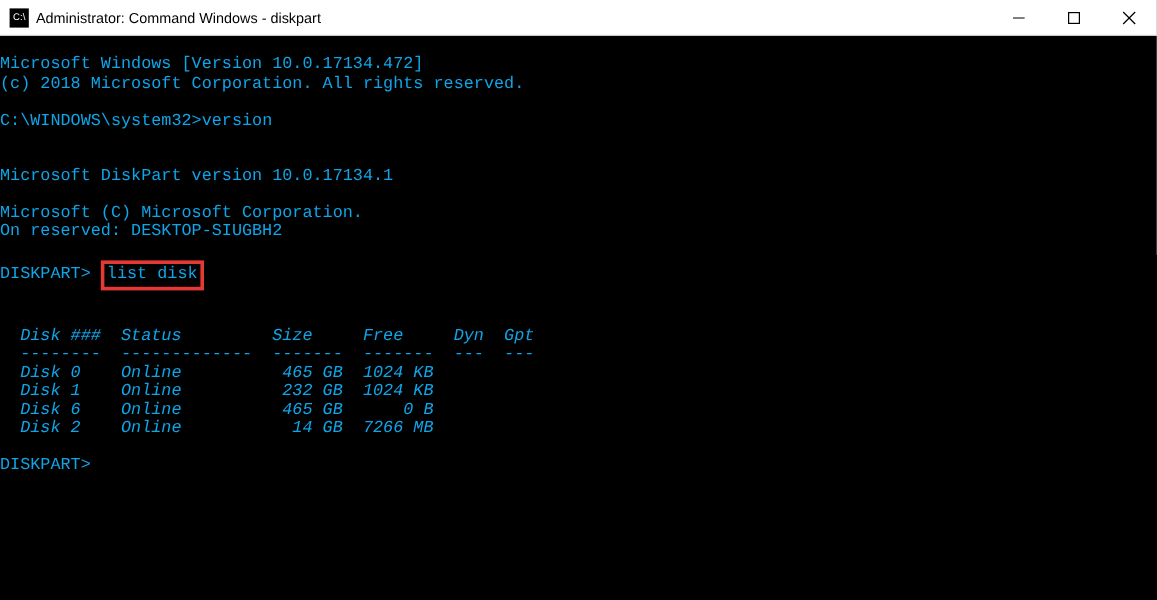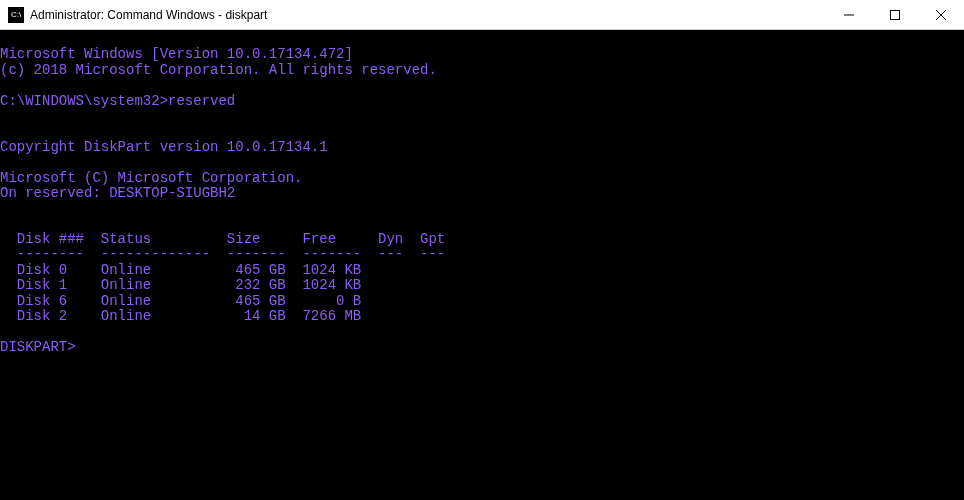--- a/index.html
+++ b/index.html
@@ -55,38 +55,38 @@
       justify-content: center;
       font-family: sans-serif;
       color: #000;
       cursor: default;
     }
     .win-btn svg { width: 10px; height: 10px; }
     .win-btn.close svg { width: 12px; height: 12px; }
     .terminal {
       flex: 1;
       background: #000;
-      color: #8b5cf6;
+      color: #0ea5e9;
       font-size: 14px;
       line-height: 1.1;
       padding: 2px 0 0 0;
       white-space: pre;
       font-family: Consolas, 'Courier New', monospace;
       overflow: hidden;
     }
     .line { white-space: pre; }
     .highlight-box {
       border: 3px solid #e53935;
       padding: 0 2px;
       display: inline-block;
       line-height: 1.4;
     }
     .prompt-row { display: block; }
     .prompt-label { display: inline; }
-    .table-row { white-space: pre; }
+    .table-row { white-space: pre; font-style: italic; }
   </style>
 </head>
 <body>
 
 <div class="window">
   <div class="titlebar">
     <div class="titlebar-icon">C:\</div>
     <div class="titlebar-text">Administrator: Command Windows - diskpart</div>
     <div class="win-controls">
       <div class="win-btn">
@@ -105,27 +105,28 @@
             <line x1="11" y1="1" x2="1" y2="11" stroke="#000" stroke-width="1"></line>
           </svg>
       </div>
     </div>
   </div>
 
   <div class="terminal">
 <span class="line">Microsoft Windows [Version 10.0.17134.472]</span>
 <span class="line">(c) 2018 Microsoft Corporation. All rights reserved.</span>
 <span class="line"> </span>
-<span class="prompt-row"><span>C:\WINDOWS\system32&gt;</span><span>reserved</span></span>
+<span class="prompt-row"><span>C:\WINDOWS\system32&gt;</span><span>version</span></span>
 <span class="line"> </span>
-<span class="line">Copyright DiskPart version 10.0.17134.1</span>
+<span class="line">Microsoft DiskPart version 10.0.17134.1</span>
 <span class="line"> </span>
 <span class="line">Microsoft (C) Microsoft Corporation.</span>
 <span class="line">On reserved: DESKTOP-SIUGBH2</span>
 <span class="line"> </span>
+<span class="prompt-row"><span class="prompt-label">DISKPART&gt;</span> <span class="highlight-box">list disk</span></span>
 <span class="line"> </span>
 <span class="table-row">  Disk ###  Status         Size     Free     Dyn  Gpt</span>
 <span class="table-row">  --------  -------------  -------  -------  ---  ---</span>
 <span class="table-row">  Disk 0    Online          465 GB  1024 KB</span>
 <span class="table-row">  Disk 1    Online          232 GB  1024 KB</span>
 <span class="table-row">  Disk 6    Online          465 GB      0 B</span>
 <span class="table-row">  Disk 2    Online           14 GB  7266 MB</span>
 <span class="line"> </span>
 <span class="line">DISKPART&gt;</span>
   </div>

